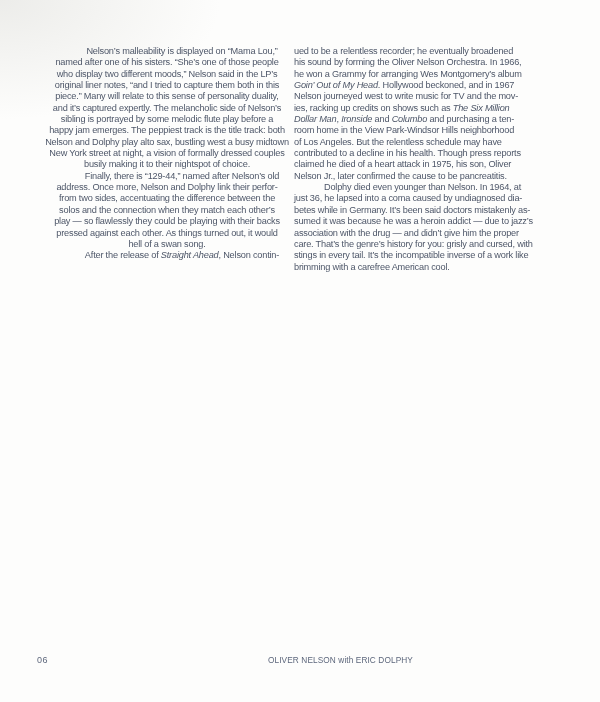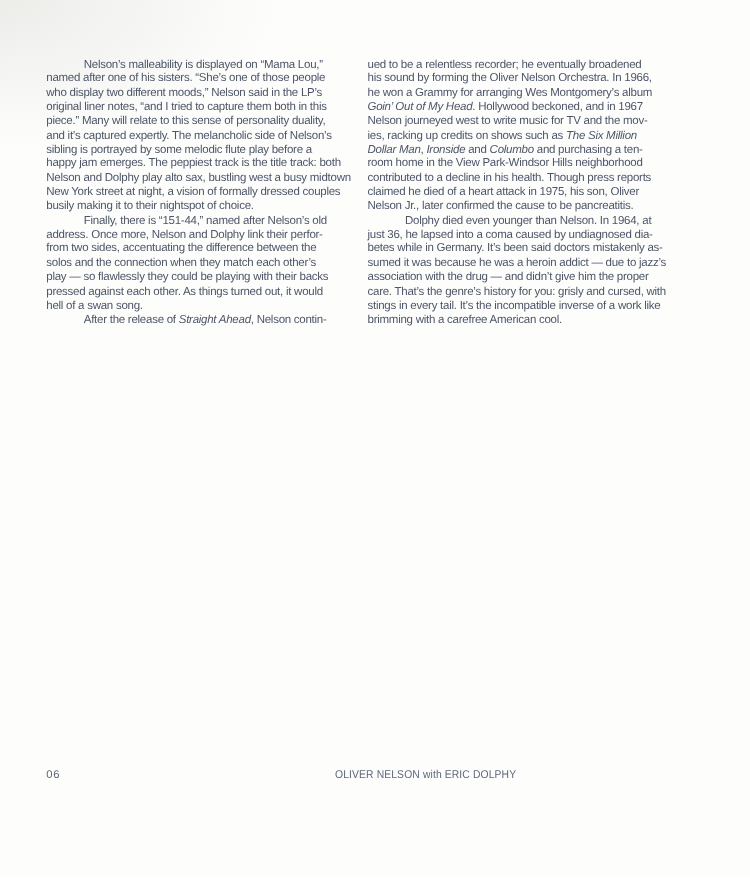--- a/index.html
+++ b/index.html
@@ -22,34 +22,34 @@
     width: 240px; height: 130px;
     background: radial-gradient(ellipse at 0% 0%, rgba(216,216,211,0.45) 0%, rgba(216,216,211,0) 65%);
     pointer-events: none;
   }
   .col {
     position: absolute;
     top: 46px;
     width: 260px;
     color: #4d5668;
   }
-  .col-left  { left: 37px; }
+  .col-left  { left: 37px; text-align: center; }
   .col-right { left: 294px; }
   .line {
     height: 11.35px;
     line-height: 11.4px;
     font-size: 9.2px;
     letter-spacing: -0.2px;
     white-space: nowrap;
   }
   .line.indent { padding-left: 30px; }
   .line i { font-style: italic; }
   .footer {
     position: absolute;
-    top: 614px;
+    top: 655px;
     left: 0;
     width: 500px;
     height: 14px;
     color: #5d677c;
     font-size: 9px;
   }
   .page-number {
     position: absolute;
     left: 37px;
     top: 0;
@@ -75,39 +75,40 @@
       <div class="line">named after one of his sisters. “She’s one of those people</div>
       <div class="line">who display two different moods,” Nelson said in the LP’s</div>
       <div class="line">original liner notes, “and I tried to capture them both in this</div>
       <div class="line">piece.” Many will relate to this sense of personality duality,</div>
       <div class="line">and it’s captured expertly. The melancholic side of Nelson’s</div>
       <div class="line">sibling is portrayed by some melodic flute play before a</div>
       <div class="line">happy jam emerges. The peppiest track is the title track: both</div>
       <div class="line">Nelson and Dolphy play alto sax, bustling west a busy midtown</div>
       <div class="line">New York street at night, a vision of formally dressed couples</div>
       <div class="line">busily making it to their nightspot of choice.</div>
-      <div class="line indent">Finally, there is “151-44,” named after Nelson’s old</div>
+      <div class="line indent">Finally, there is “129-44,” named after Nelson’s old</div>
       <div class="line">address. Once more, Nelson and Dolphy link their perfor-</div>
       <div class="line">from two sides, accentuating the difference between the</div>
       <div class="line">solos and the connection when they match each other’s</div>
       <div class="line">play — so flawlessly they could be playing with their backs</div>
       <div class="line">pressed against each other. As things turned out, it would</div>
       <div class="line">hell of a swan song.</div>
       <div class="line indent">After the release of <i>Straight Ahead</i>, Nelson contin-</div>
     </div>
 
   <div class="col col-right">
       <div class="line">ued to be a relentless recorder; he eventually broadened</div>
       <div class="line">his sound by forming the Oliver Nelson Orchestra. In 1966,</div>
       <div class="line">he won a Grammy for arranging Wes Montgomery’s album</div>
       <div class="line"><i>Goin’ Out of My Head</i>. Hollywood beckoned, and in 1967</div>
       <div class="line">Nelson journeyed west to write music for TV and the mov-</div>
       <div class="line">ies, racking up credits on shows such as <i>The Six Million</i></div>
       <div class="line"><i>Dollar Man</i>, <i>Ironside</i> and <i>Columbo</i> and purchasing a ten-</div>
       <div class="line">room home in the View Park-Windsor Hills neighborhood</div>
+      <div class="line">of Los Angeles. But the relentless schedule may have</div>
       <div class="line">contributed to a decline in his health. Though press reports</div>
       <div class="line">claimed he died of a heart attack in 1975, his son, Oliver</div>
       <div class="line">Nelson Jr., later confirmed the cause to be pancreatitis.</div>
       <div class="line indent">Dolphy died even younger than Nelson. In 1964, at</div>
       <div class="line">just 36, he lapsed into a coma caused by undiagnosed dia-</div>
       <div class="line">betes while in Germany. It’s been said doctors mistakenly as-</div>
       <div class="line">sumed it was because he was a heroin addict — due to jazz’s</div>
       <div class="line">association with the drug — and didn’t give him the proper</div>
       <div class="line">care. That’s the genre’s history for you: grisly and cursed, with</div>
       <div class="line">stings in every tail. It’s the incompatible inverse of a work like</div>

